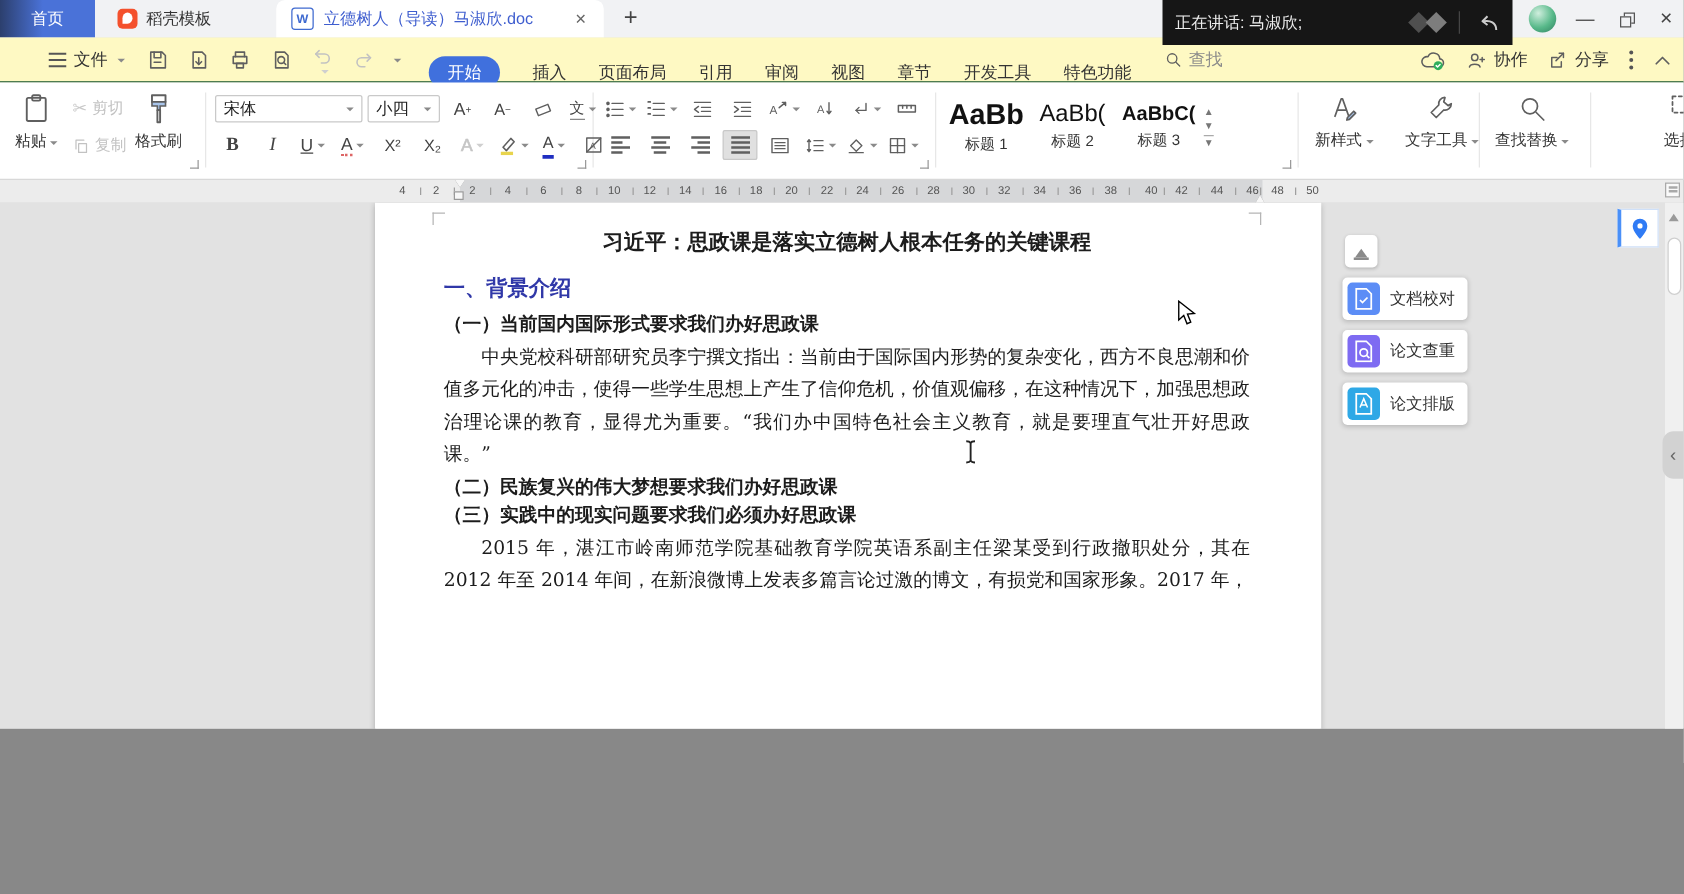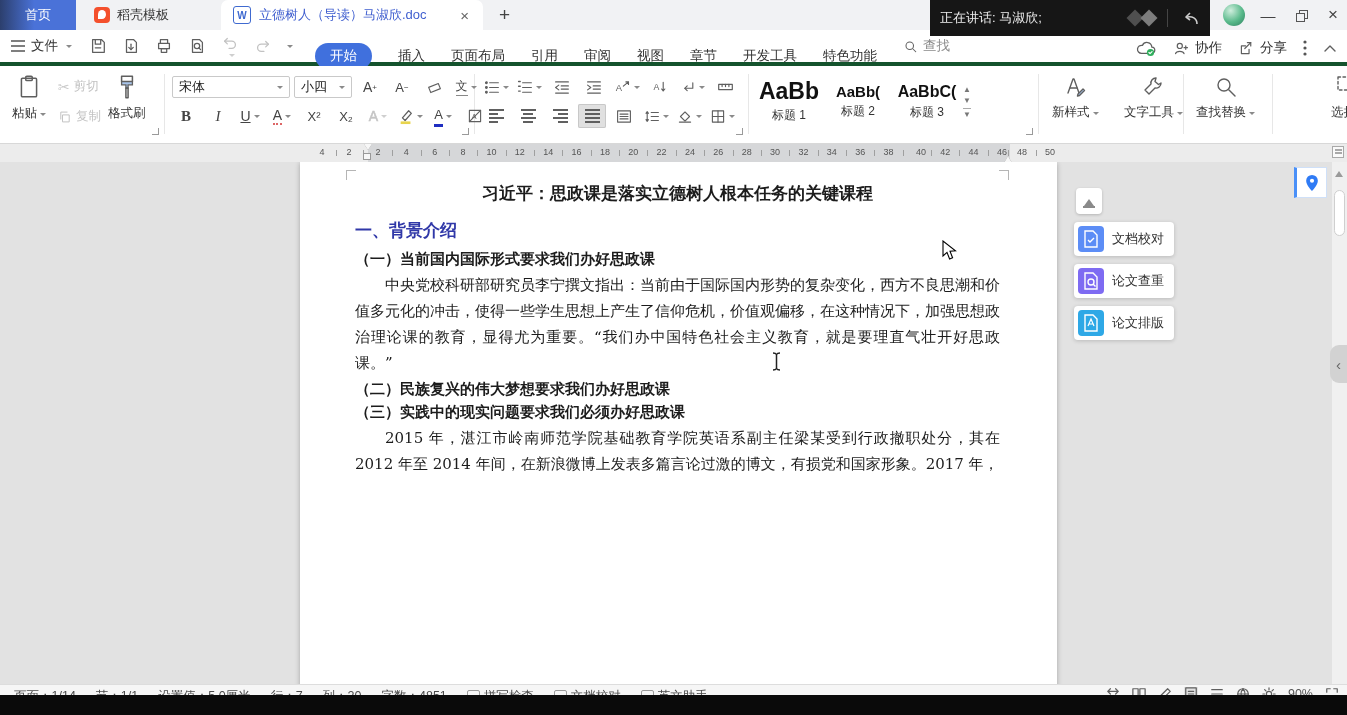--- a/index.html
+++ b/index.html
@@ -1,16 +1,16 @@
 <!DOCTYPE html>
 <html><head>
 <meta charset="utf-8">
 <style>
   html,body{margin:0;padding:0;background:#888;}
-  #app{position:relative;width:1347px;height:715px;overflow:hidden;background:#e2e2e2;
+  #app{position:relative;width:1347px;height:583px;overflow:hidden;background:#e2e2e2;
        font-family:"Liberation Sans","DejaVu Sans",sans-serif;color:#3a3a3a;-webkit-font-smoothing:antialiased;}
   .abs{position:absolute;}
   svg{display:block;}
   .ic{stroke:#5f5f5f;fill:none;stroke-width:1.4;stroke-linecap:round;stroke-linejoin:round;}
   .ic.dis{stroke:#c2c2c2;}
   .dd{width:0;height:0;border:3.5px solid transparent;border-top-color:#8a8a8a;display:inline-block;margin-left:3px;transform:translateY(2px);}
   .dd.dis{border-top-color:#cfcfcf;}
 
   
   .tabbar{left:0;top:0;width:1347px;height:30px;background:#f1f2f4;display:flex;align-items:stretch;}
@@ -35,21 +35,21 @@
 
   
   .avatar{left:1223px;top:4px;width:22px;height:22px;border-radius:50%;background:radial-gradient(circle at 35% 30%,#cfeedd,#58b98a 55%,#2e7e5e);}
   .winbtn{top:0;width:30px;height:30px;display:grid;place-items:center;color:#444;font-size:15px;}
   .restore-glyph{position:relative;width:11px;height:11px;}
   .restore-glyph i{position:absolute;border:1.2px solid #555;display:block;}
   .restore-glyph i:nth-child(1){left:3px;top:0;width:7px;height:7px;}
   .restore-glyph i:nth-child(2){left:0;top:3px;width:7px;height:7px;background:#f1f2f4;}
 
   
-  .menubar{left:0;top:30px;width:1347px;height:36px;background:#ffffff;display:flex;align-items:center;font-size:13.5px;border-bottom:4px solid #14532d;box-sizing:border-box;}
+  .menubar{left:0;top:30px;width:1347px;height:36px;background:#fef9c3;display:flex;align-items:center;font-size:13.5px;border-bottom:1px solid #14532d;box-sizing:border-box;padding-left:28px;}
   .file-cluster{display:flex;align-items:center;gap:5px;padding-left:10px;color:#333;}
   .qbar{display:flex;align-items:center;gap:9px;margin-left:14px;}
   .qbtn{width:24px;height:24px;display:grid;place-items:center;}
   #menu-tabs{display:flex;align-items:center;gap:26px;margin-left:22px;}
   .mtab{color:#333;white-space:nowrap;margin-top:20px;}
   .mtab.active{background:#4070dd;color:#fff;border-radius:14px;padding:4px 15px;}
   .find-box{display:flex;align-items:center;gap:5px;color:#8a8a8a;margin-left:26px;}
   .menu-right{position:absolute;right:10px;top:30px;height:36px;display:flex;align-items:center;gap:16px;}
   .mr-item{display:flex;align-items:center;gap:5px;color:#333;font-size:13.5px;}
 
@@ -515,21 +515,21 @@
           <span class="dd"></span>
         </span>
     </div>
 
     <div class="smallrow" style="left:756px;top:8px;gap:3px;">
       <div class="stylebox" style="width:66px;border-color:transparent;">
         <span class="st-sample" style="font-size:23px;font-weight:bold;">AaBb</span>
         <span class="st-label">标题 1</span>
       </div>
       <div class="stylebox" style="width:66px;border-color:transparent;">
-        <span class="st-sample" style="font-size:15px;font-weight:bold;">AaBb(</span>
+        <span class="st-sample" style="font-size:19px;font-weight:normal;">AaBb(</span>
         <span class="st-label">标题 2</span>
       </div>
       <div class="stylebox" style="width:66px;border-color:transparent;">
         <span class="st-sample" style="font-size:16px;font-weight:bold;">AaBbC(</span>
         <span class="st-label">标题 3</span>
       </div>
       <div class="gal-arr">
         <span>▲</span>
         <span>▼</span>
         <span style="border-top:1px solid #aaa;padding-top:2px;">▼</span>

